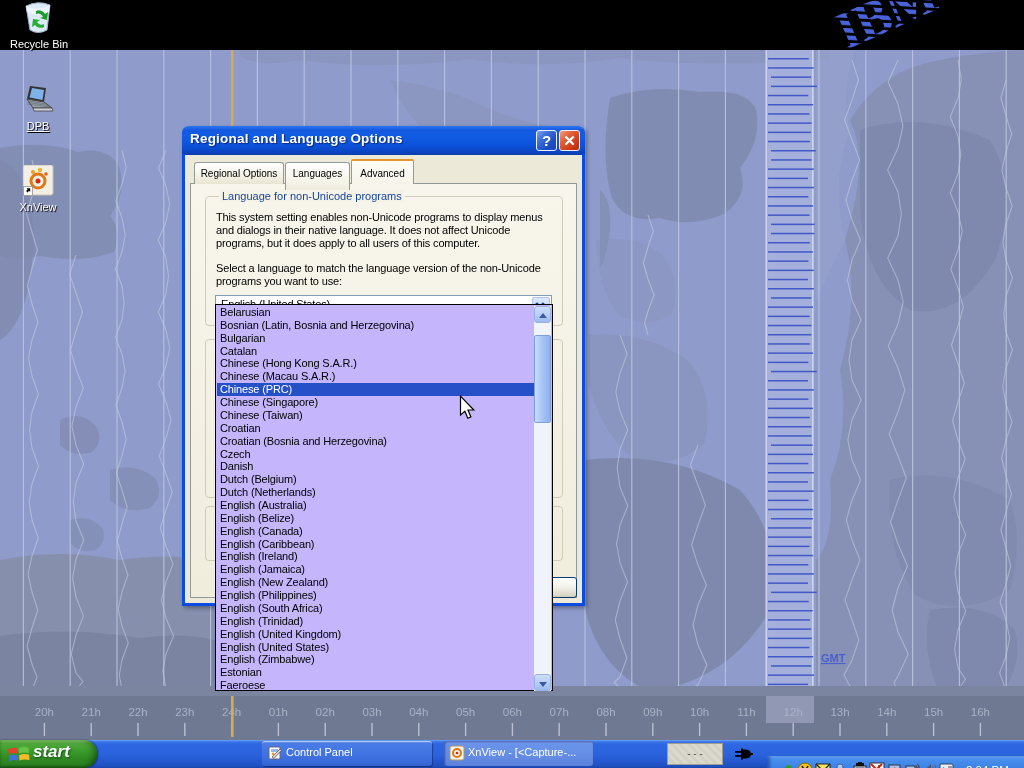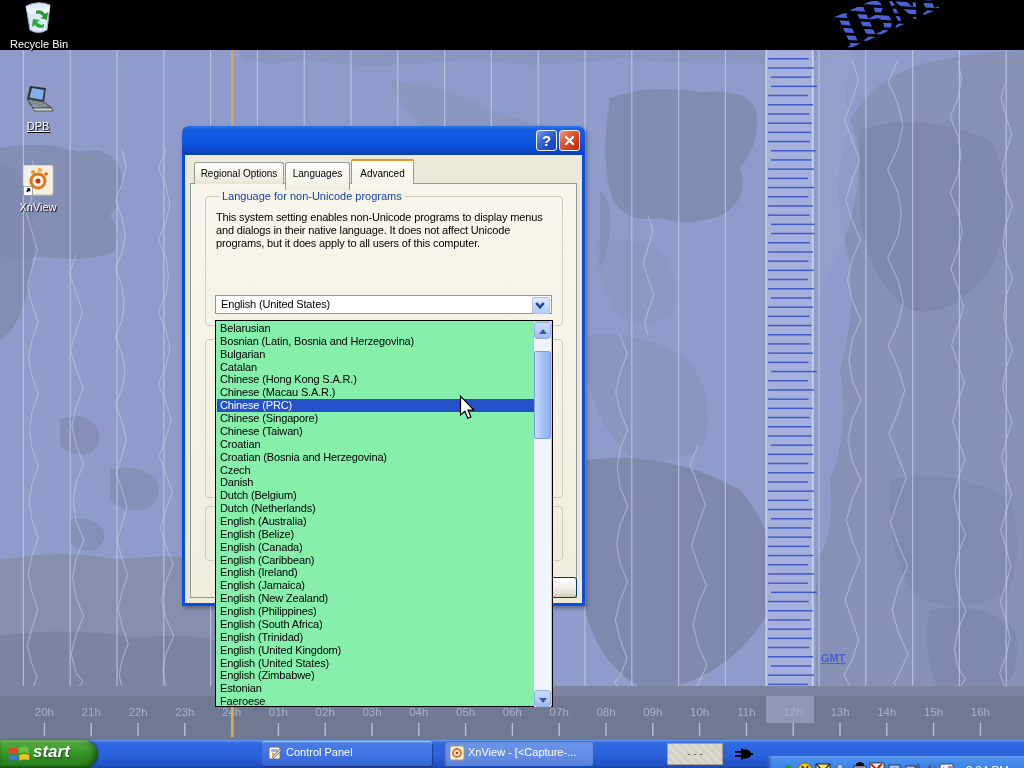--- a/index.html
+++ b/index.html
@@ -37,22 +37,22 @@
 #combo{position:absolute;left:33px;top:169px;width:337px;height:19px;box-sizing:border-box;
 background:#fff;border:1px solid #7f9db9;}
 #combotext{position:absolute;left:5px;top:2px;font-size:11px;color:#000;letter-spacing:-0.15px;}
 #combobtn{position:absolute;right:1px;top:1px;width:16px;height:15px;
 background:linear-gradient(180deg,#dce9fb 0%,#c8dcf8 50%,#b4ccf4 100%);
 border:1px solid #aec2ea;border-radius:2px;}
 .buttonxp{position:absolute;box-sizing:border-box;width:75px;height:21px;border:1px solid #003c74;
 border-radius:3px;background:linear-gradient(180deg,#ffffff 0%,#f2f0e8 50%,#dcd8c8 90%,#cfcabA 100%);
 font-size:11px;text-align:center;line-height:19px;}
 
-#ddl{position:absolute;z-index:10;left:215px;top:320px;width:338px;height:387px;box-sizing:border-box;
-background:#86efac;border:1px solid #000;}
+#ddl{position:absolute;z-index:10;left:215px;top:304px;width:338px;height:387px;box-sizing:border-box;
+background:#c4b5fd;border:1px solid #000;}
 .li{position:absolute;left:1px;height:12.87px;font-size:11px;line-height:12.9px;color:#000;
 padding-left:3px;white-space:nowrap;letter-spacing:-0.15px;width:315px;}
 .lisel{background:#2650c8;color:#fff;}
 
 #sbar{position:absolute;right:1px;top:1px;width:17px;height:385px;
 background:#f0f3fa;}
 .sbtn{position:absolute;left:0px;width:17px;height:17px;box-sizing:border-box;
 background:linear-gradient(180deg,#ccdcfa 0%,#bad0f6 50%,#9cbaef 100%);
 border:1px solid #98b2e4;border-radius:3px;}
 #sthumb{position:absolute;left:0px;top:29px;width:17px;height:88px;box-sizing:border-box;
@@ -300,33 +300,36 @@
       <circle cx="10" cy="7" r="2" fill="#e8a020"></circle>
       <circle cx="17" cy="5" r="2.2" fill="#e8b830"></circle>
       <circle cx="23" cy="9" r="1.8" fill="#d86818"></circle>
       <rect x="0.5" y="21.5" width="9" height="9" fill="#fff" stroke="#909090" stroke-width="0.8"></rect>
       <path d="M3.6 23.3 L7.2 23.3 L7.2 26.9 L6.1 25.8 L4.5 27.4 L3.1 26 L4.7 24.4 Z" fill="#000"></path>
     </svg>
   <div class="dlabel" style="left:8px;top:201px;width:60px;">XnView</div>
 
   <div id="dlg">
     <div id="titlebar"></div>
+    <div id="titletext">Regional and Language Options</div>
     <div class="tbtn" id="helpbtn">?</div>
     <div class="tbtn" id="closebtn">✕</div>
     <div id="dlgframe"></div>
     <div id="tabpanel"></div>
     <div class="tab" style="left:12px;top:36px;width:90px;height:22px;line-height:22px;">Regional Options</div>
     <div class="tab" style="left:103px;top:36px;width:65px;height:36px;line-height:22px;">Languages</div>
     <div class="tab" style="left:169px;top:33px;width:63px;height:25px;line-height:26px;
       background:linear-gradient(180deg,#fdfcf7 0%,#f6f4ea 100%);border-top:2px solid #e5942c;border-radius:2px 2px 0 0;z-index:3;">Advanced</div>
     <div class="gbox" style="left:23px;top:70px;width:358px;height:130px;"></div>
     <div class="glabel" style="left:37px;top:64px;">Language for non-Unicode programs</div>
     <div class="ptext" style="left:34px;top:85px;">This system setting enables non-Unicode programs to display menus<br>
 and dialogs in their native language. It does not affect Unicode<br>
 programs, but it does apply to all users of this computer.</div>
+    <div class="ptext" style="left:34px;top:136px;">Select a language to match the language version of the non-Unicode<br>
+programs you want to use:</div>
     <div id="combo">
         <div id="combotext">English (United States)</div>
       <div id="combobtn"><svg width="14" height="13" viewBox="0 0 14 13">
             <path d="M3.2 4 L7 8.2 L10.8 4" fill="none" stroke="#27439c" stroke-width="2.6"></path>
           </svg></div>
     </div>
     <div class="gbox" style="left:23px;top:213px;width:358px;height:159px;"></div>
     <div class="gbox" style="left:23px;top:380px;width:358px;height:55px;"></div>
     <div class="buttonxp" style="left:148px;top:451px;">OK</div>
     <div class="buttonxp" style="left:233px;top:451px;">Cancel</div>

